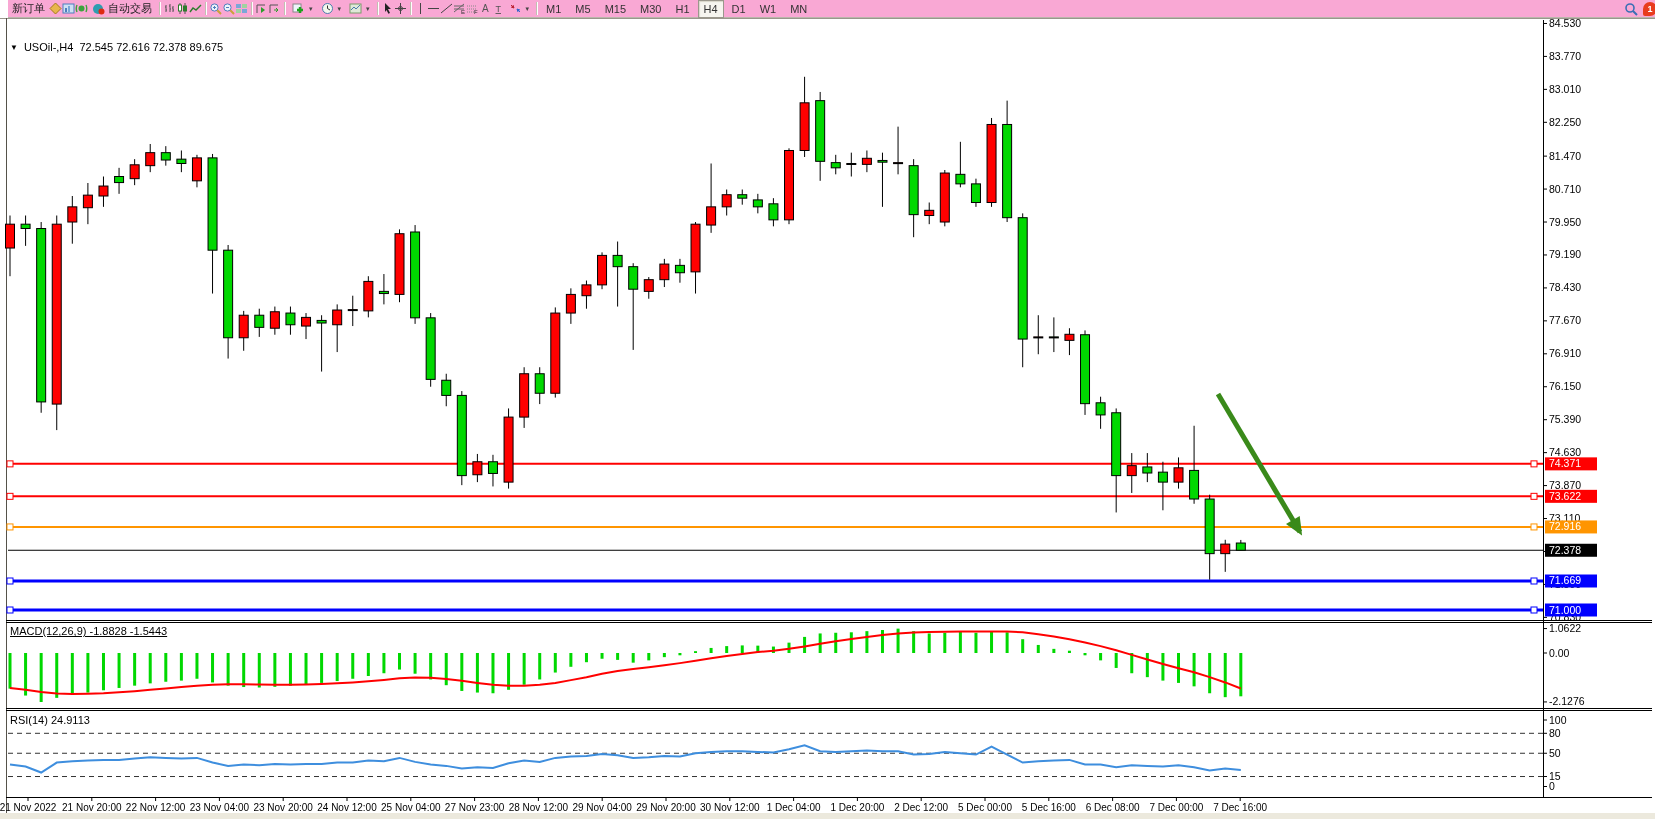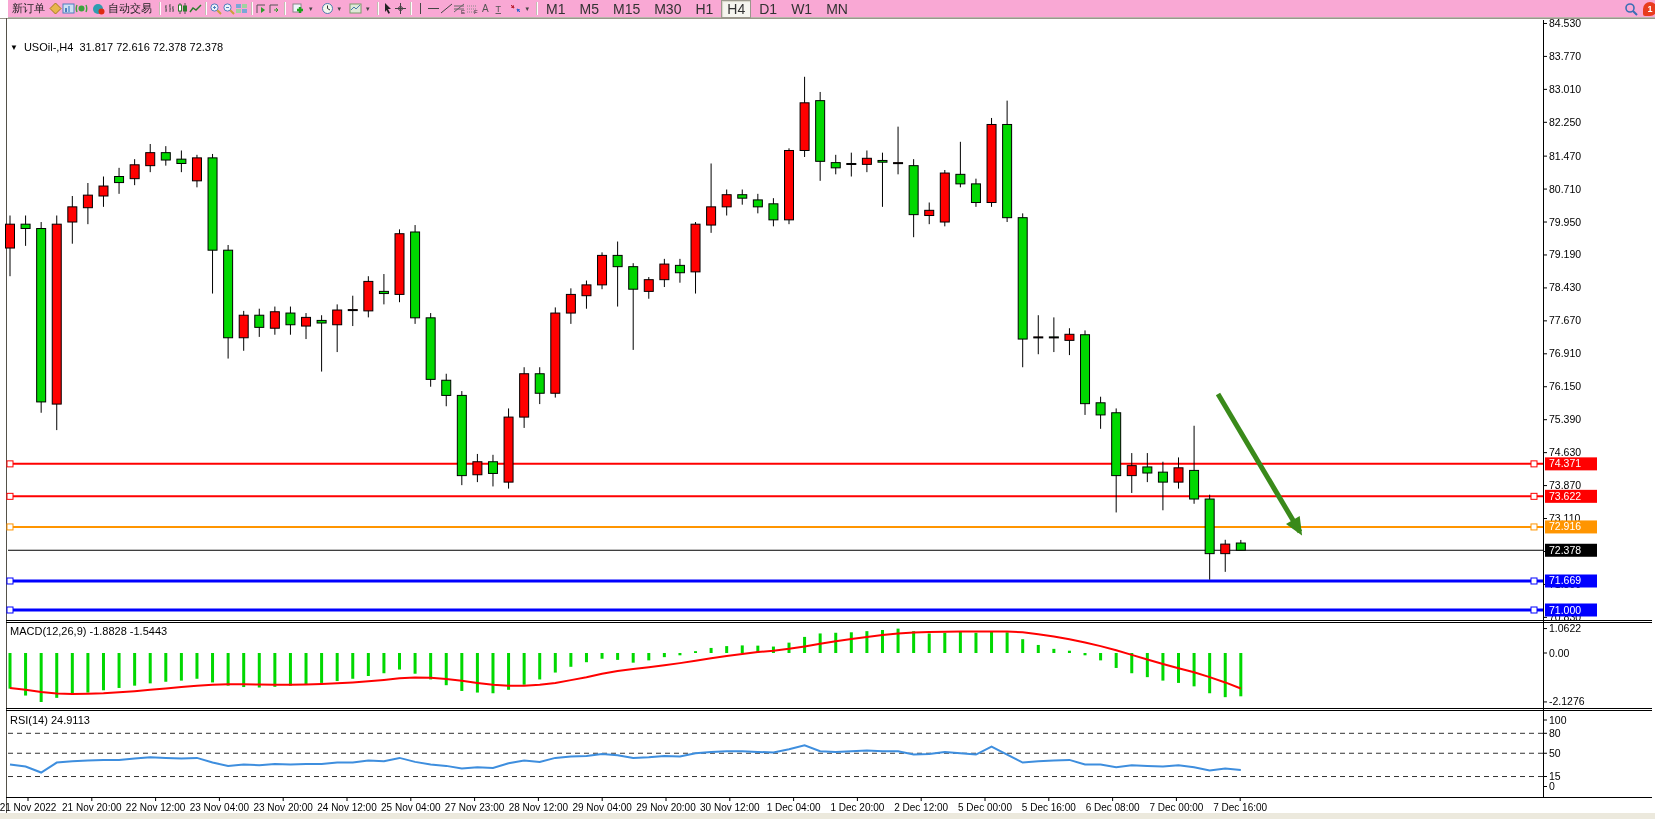--- a/index.html
+++ b/index.html
@@ -3,21 +3,21 @@
 <meta charset="utf-8">
 <style>
   html,body{margin:0;padding:0;}
   body{width:1655px;height:819px;overflow:hidden;font-family:"Liberation Sans",sans-serif;background:#fff;position:relative;}
   
   .toolbar{position:absolute;left:8px;top:0;width:1655px;height:17px;background:#f9a8d4;border-bottom:1px solid #b9b6aa;display:flex;align-items:center;font-size:11px;color:#222;z-index:5;}
   .tbtn{display:flex;align-items:center;gap:3px;padding:0 4px;height:15px;cursor:default;white-space:nowrap;}
   .tsep{width:1px;height:13px;background:#c2bfb2;margin:0 3px;box-shadow:1px 0 0 #fff;}
   .gicon{width:13px;height:13px;display:inline-block;vertical-align:middle;}
   .dd{font-size:7px;color:#444;margin-left:1px;}
-  .tf{padding:1px 5px;height:14px;line-height:14px;font-size:14px;color:#333;border:1px solid transparent;}
+  .tf{padding:1px 5px;height:14px;line-height:14px;font-size:11px;color:#333;border:1px solid transparent;}
   .tf.active{background:#f6f5ef;border:1px solid #9a978c;box-shadow:inset 1px 1px 1px #d8d5c8;text-align:center;}
   .toolbar-right{margin-left:auto;display:flex;align-items:center;gap:6px;padding-right:6px;}
   .badge{min-width:14px;height:14px;background:#e83c1e;border-radius:50% 50% 50% 2px;color:#fff;font-size:9px;font-weight:bold;display:flex;align-items:center;justify-content:center;}
   
   .chart-window{position:absolute;left:0;top:18px;width:1655px;height:795px;background:#fff;text-align:right;}
   .bottom-strip{position:absolute;left:0;top:813px;width:1655px;height:6px;background:#ece9dd;}
   .overlay-label{position:absolute;font-size:11px;color:#000;white-space:pre;z-index:4;}
   #chart-title{left:10px;top:23px;display:flex;gap:6px;align-items:center;}
   #chart-title .tri{font-size:8px;}
   svg text{font-family:"Liberation Sans",sans-serif;}
@@ -592,18 +592,18 @@
       <line x1="1112.6" y1="779" x2="1112.6" y2="783" stroke="#000"></line>
       <text x="1112.6" y="793" font-size="10" text-anchor="middle" fill="#000">6 Dec 08:00</text>
       <line x1="1176.3999999999999" y1="779" x2="1176.3999999999999" y2="783" stroke="#000"></line>
       <text x="1176.3999999999999" y="793" font-size="10" text-anchor="middle" fill="#000">7 Dec 00:00</text>
       <line x1="1240.2" y1="779" x2="1240.2" y2="783" stroke="#000"></line>
       <text x="1240.2" y="793" font-size="10" text-anchor="middle" fill="#000">7 Dec 16:00</text>
     </svg>
   <div class="overlay-label" id="chart-title">
     <span class="tri">▼</span>
     <span>USOil-,H4</span>
-    <span>31.817 72.616 72.378 72.378</span>
+    <span>72.545 72.616 72.378 89.675</span>
   </div>
-  <div class="overlay-label" style="left:10px;top:607px;">MACD(12,26,9) -1.8828 -1.5443</div>
+  <div class="overlay-label" style="left:10px;top:607px;text-decoration:underline;">MACD(12,26,9) -1.8828 -1.5443</div>
   <div class="overlay-label" style="left:10px;top:696px;">RSI(14) 24.9113</div>
 </div>
 <div class="bottom-strip"></div>
 
 </body></html>

